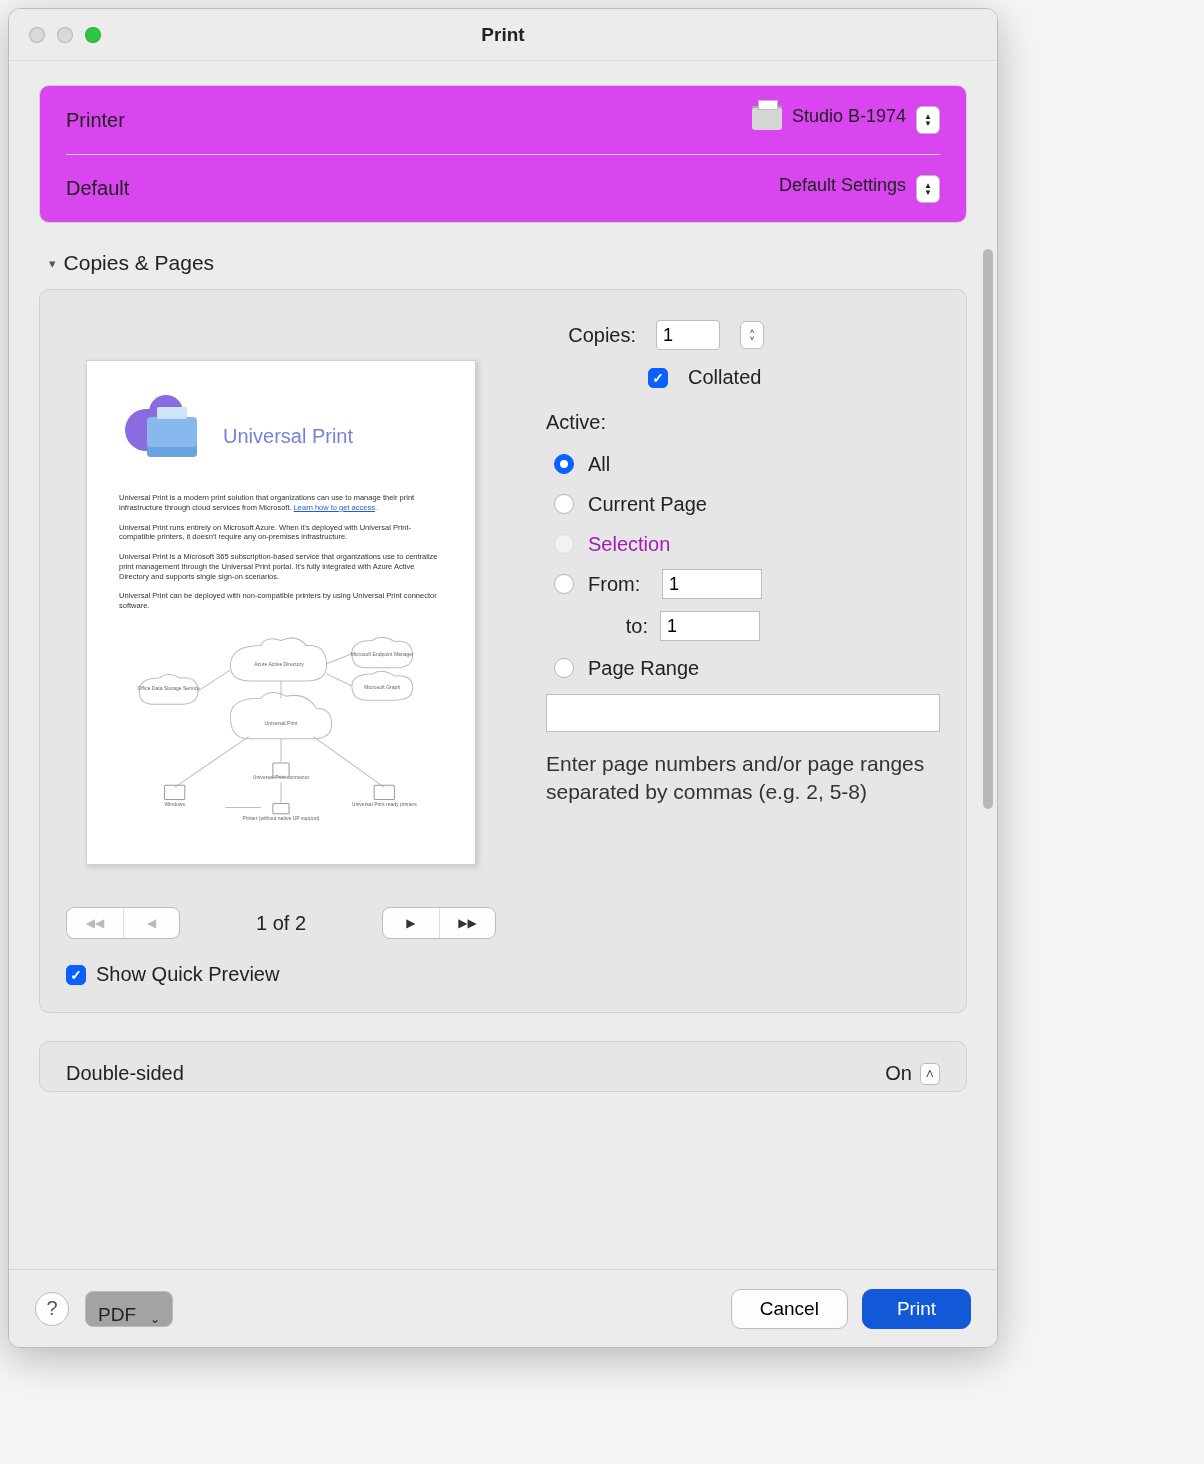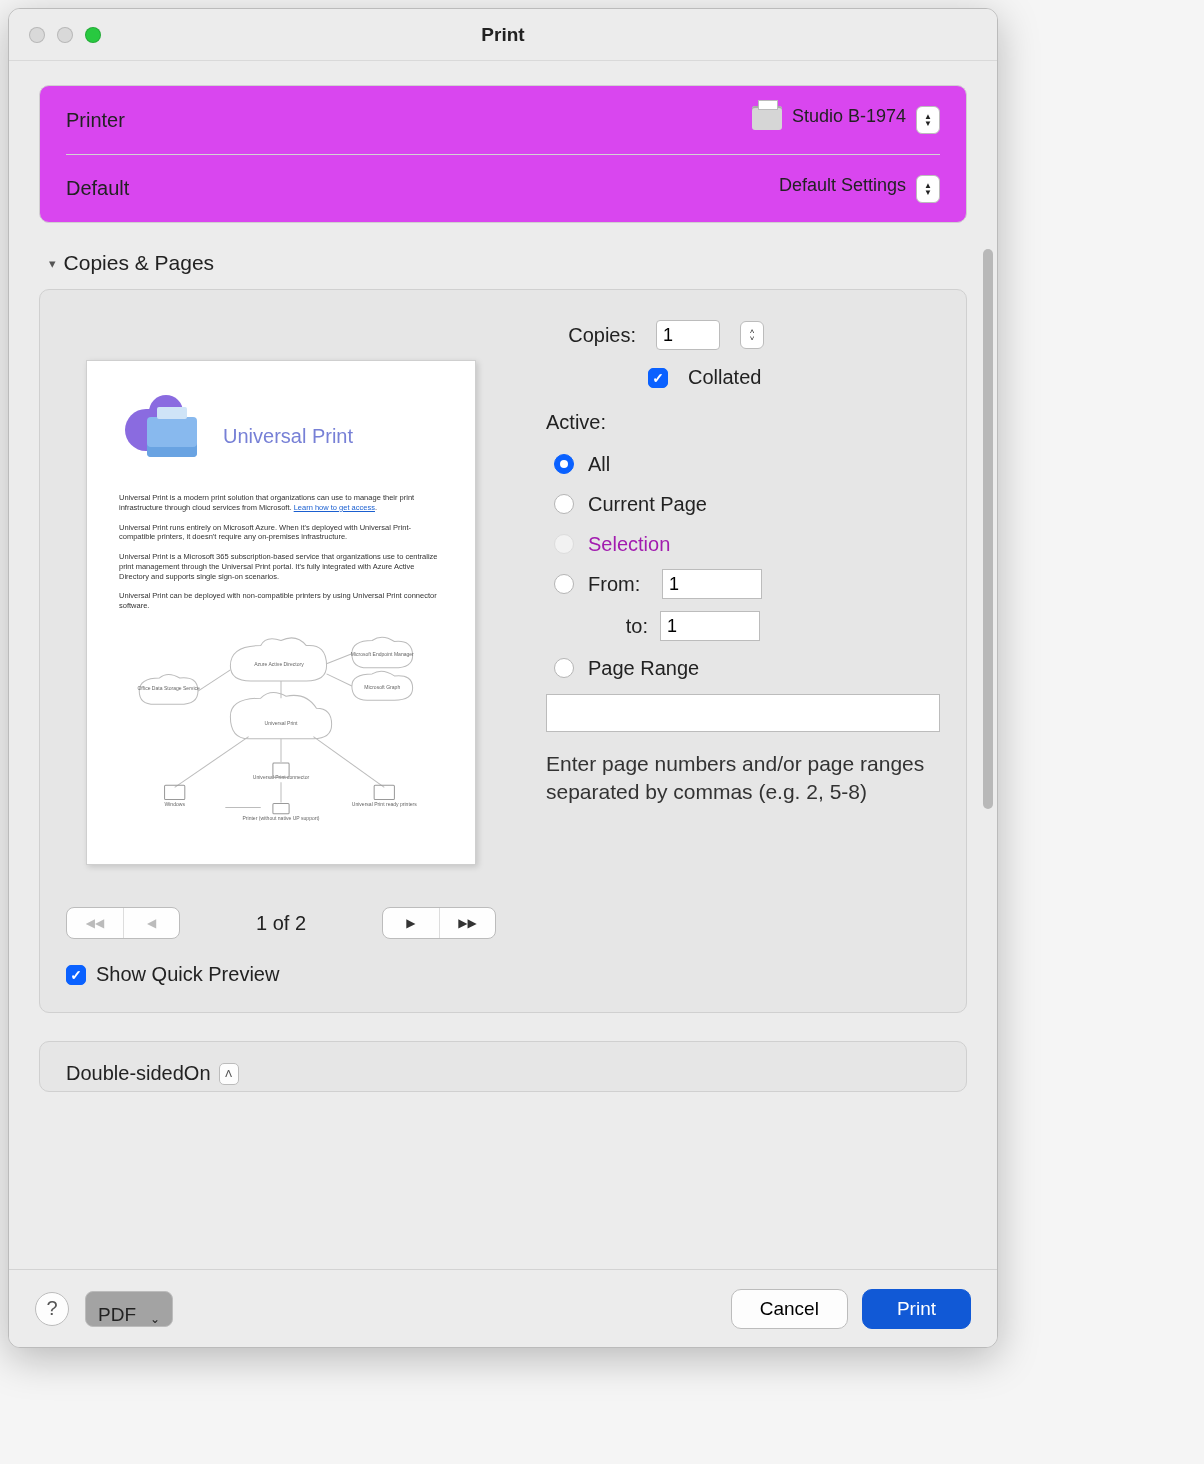--- a/index.html
+++ b/index.html
@@ -188,21 +188,21 @@
   .from-to { display:flex; align-items:center; gap:12px; margin-left:34px; height:44px; }
   .from-to .lbl { width:60px; text-align:right; font-size:20px; }
   .hint { font-size:21px; color:#333; line-height:1.35; margin-top:6px; }
 
   .bottom-panel {
     background:#e6e6e6;
     border:1px solid #d0d0d0;
     border-radius:10px;
     padding: 20px 26px 6px 26px;
     margin-top: 28px;
-    display:flex; align-items:center;
+    display:flex; justify-content:space-between; align-items:center;
     font-size:20px;
   }
 
   .footer {
     height: 78px;
     border-top: 1px solid #d3d3d3;
     background: #ececec;
     display:flex;
     align-items:center;
     padding: 0 26px;

